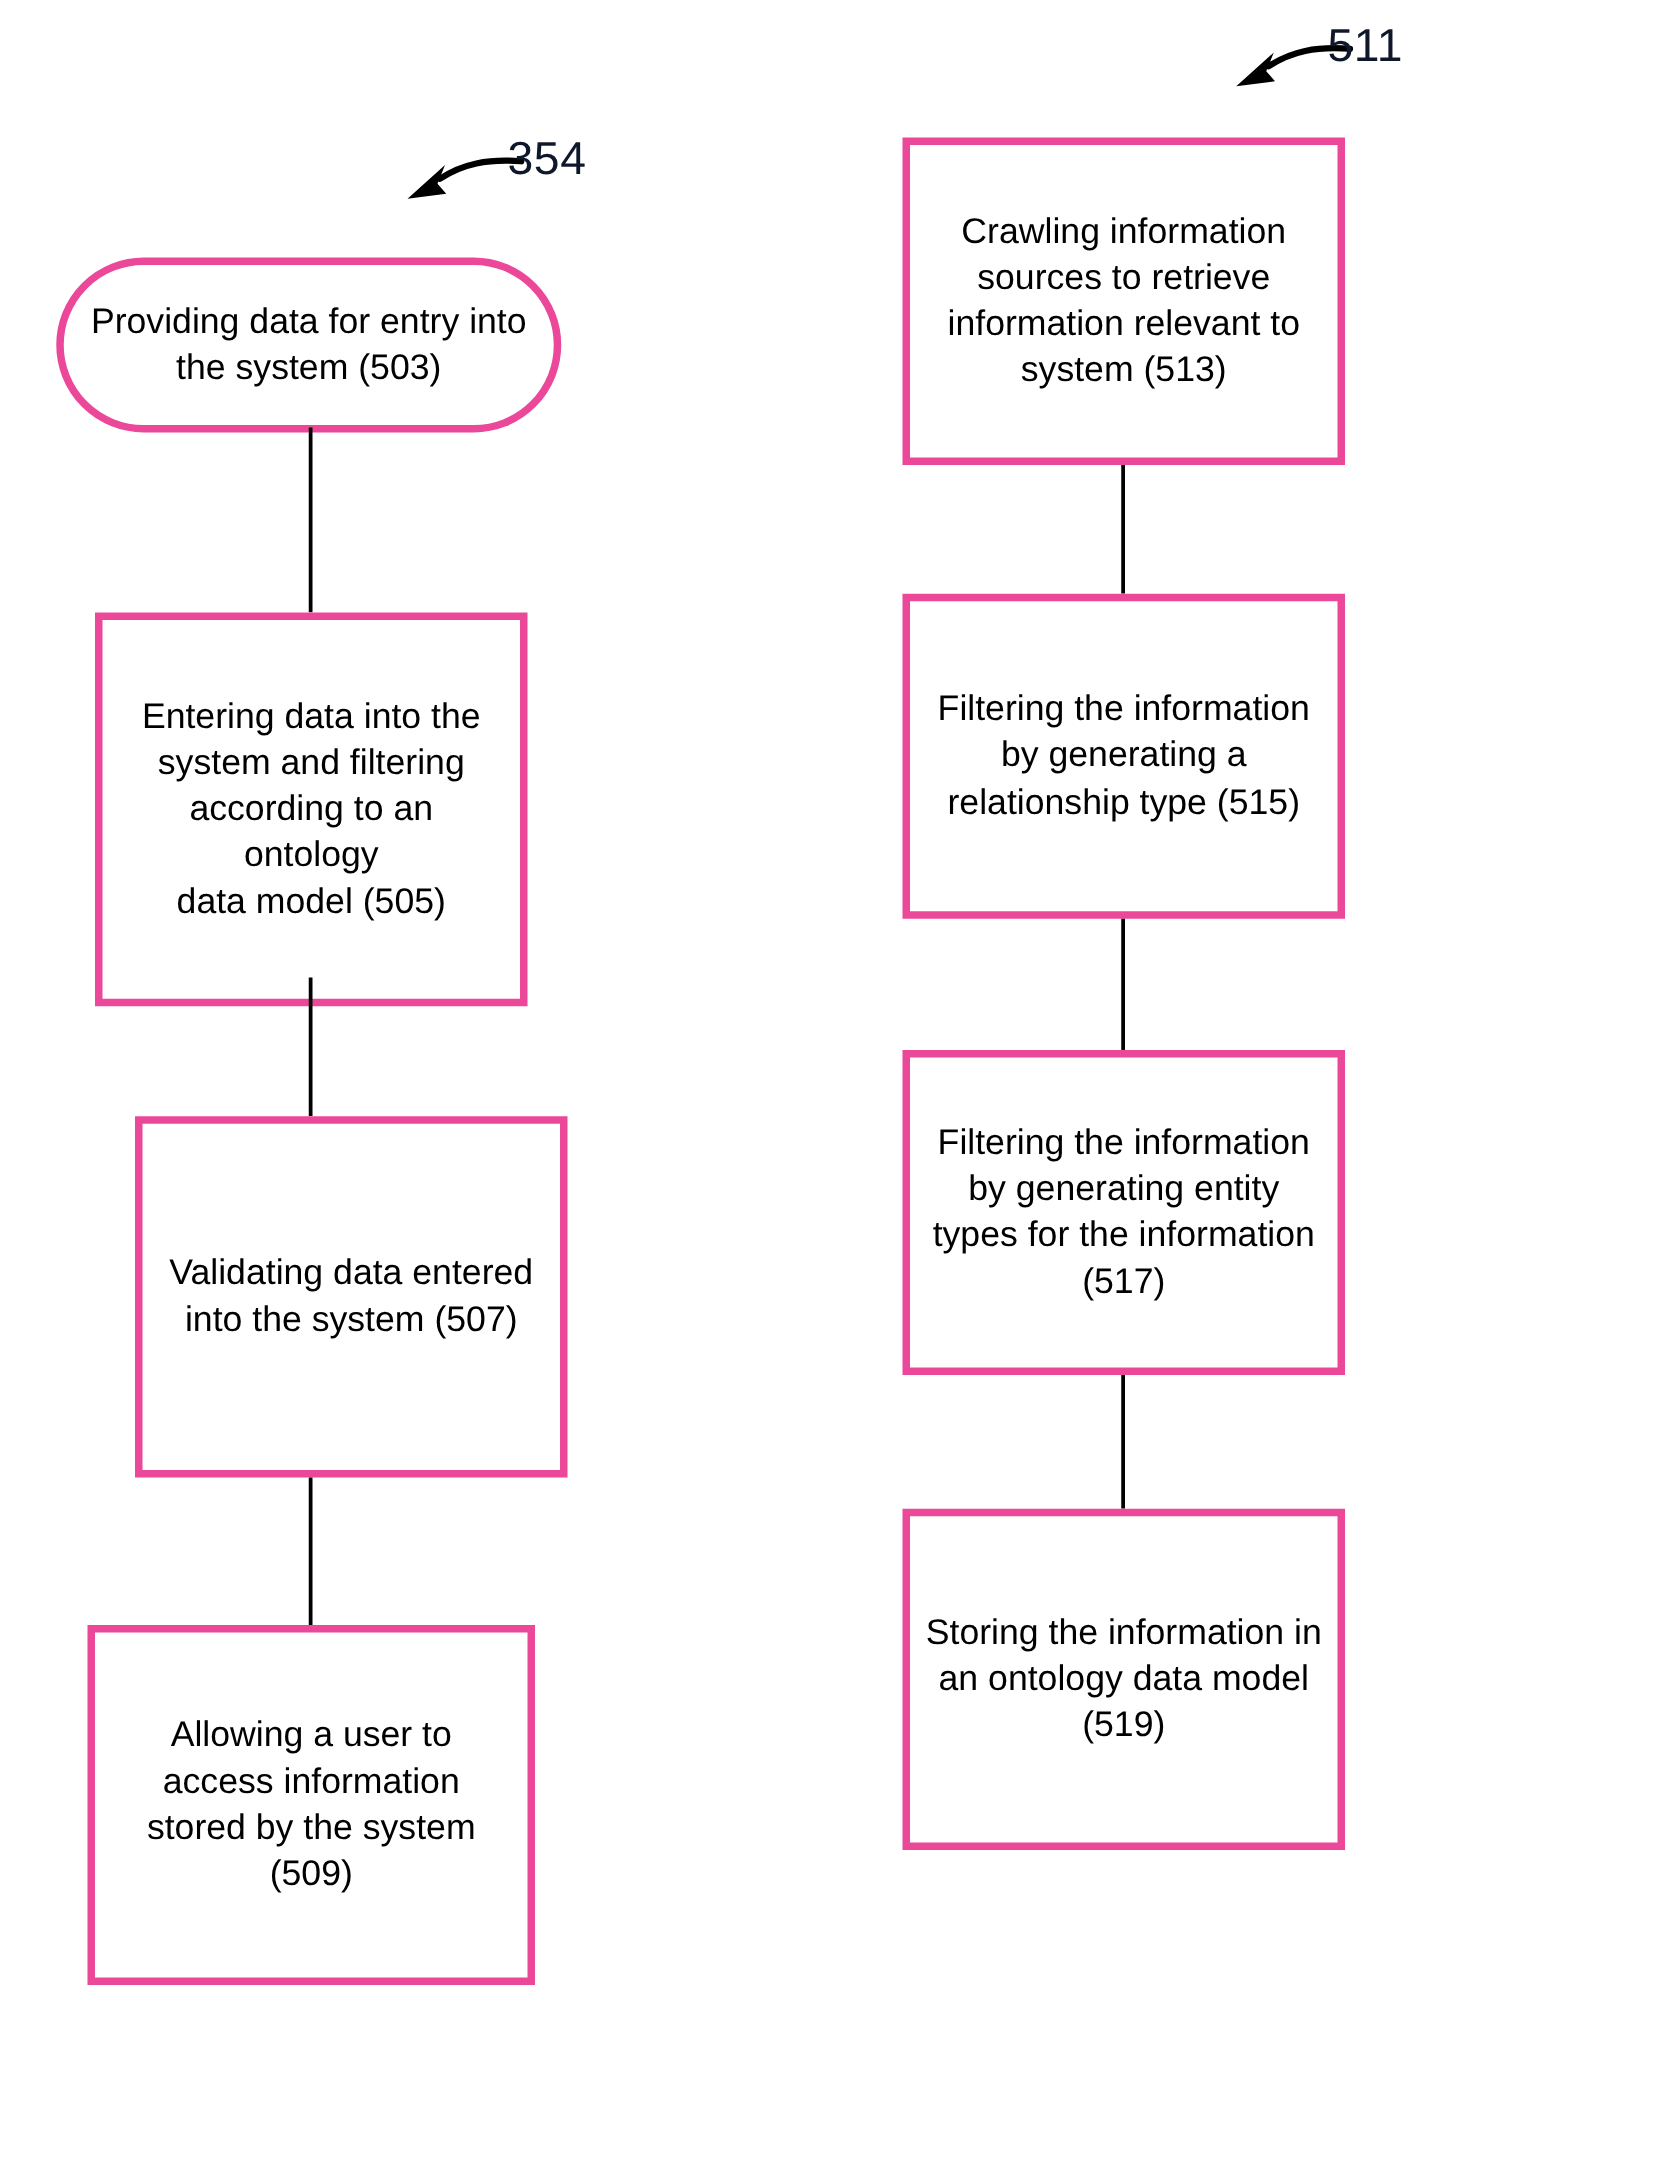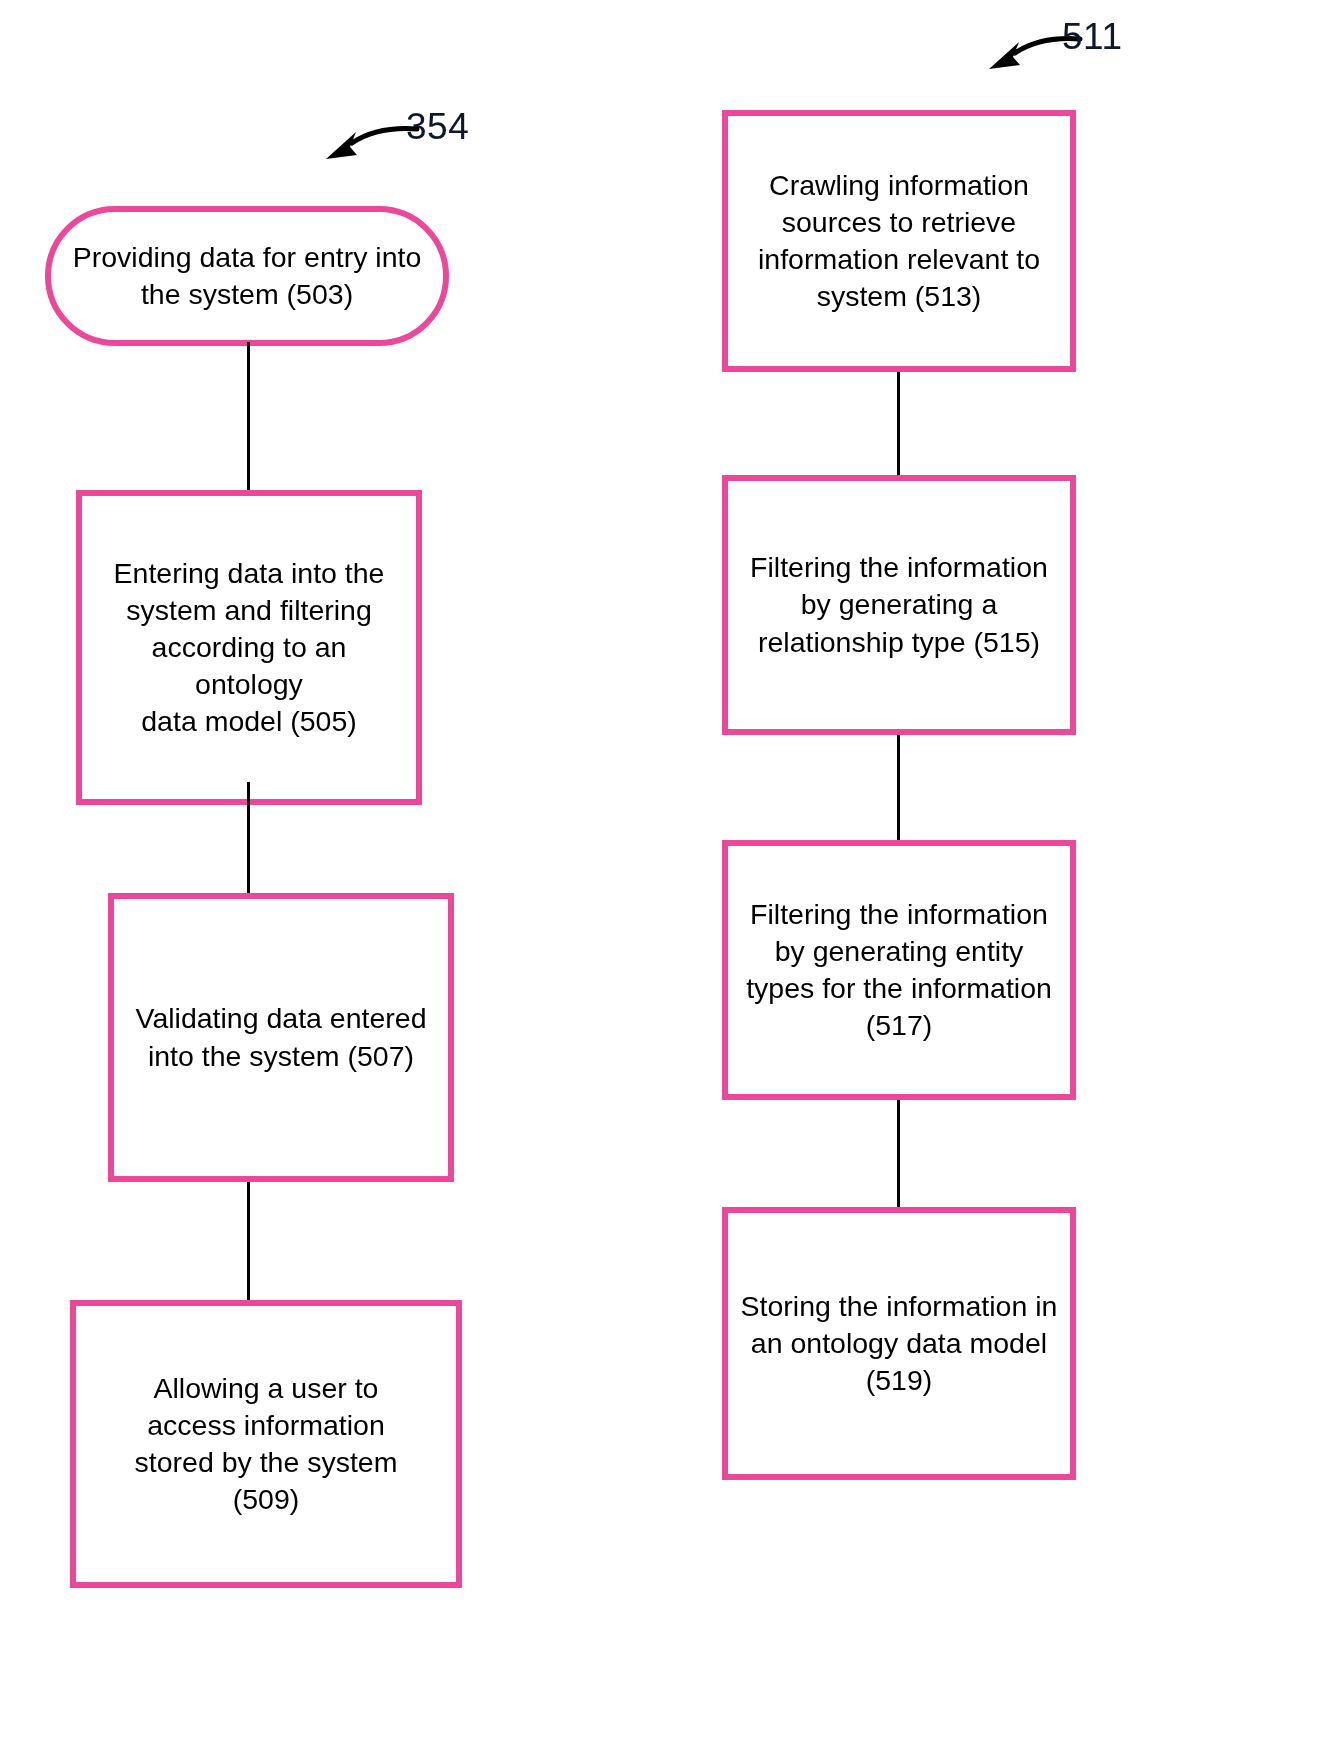--- a/index.html
+++ b/index.html
@@ -89,21 +89,21 @@
 
   <div class="connector" style="left:247px; top:782px; height:111px;"></div>
 
   <div class="node" style="left:76px; top:893px; width:346px; height:289px;margin-left:32px;">
     <div class="node-text">Validating data entered
 into the system (507)</div>
   </div>
 
   <div class="connector" style="left:247px; top:1182px; height:118px;"></div>
 
-  <div class="node" style="left:70px; top:1300px; width:392px; height:288px;">
+  <div class="node" style="left:70px; top:1300px; width:358px; height:288px;">
     <div class="node-text">Allowing a user to
 access information
 stored by the system
 (509)</div>
   </div>
 
   <svg class="ref-arrow" style="left:975px; top:22px;" width="110" height="60" viewBox="0 0 110 60">
     <path d="M105 17 C 78 15, 58 19, 40 31" stroke="#000" stroke-width="5" fill="none" stroke-linecap="round"></path>
     <path d="M44 20 L 14 47 L 45 43 L 38 35 Z" fill="#000"></path>
   </svg>

